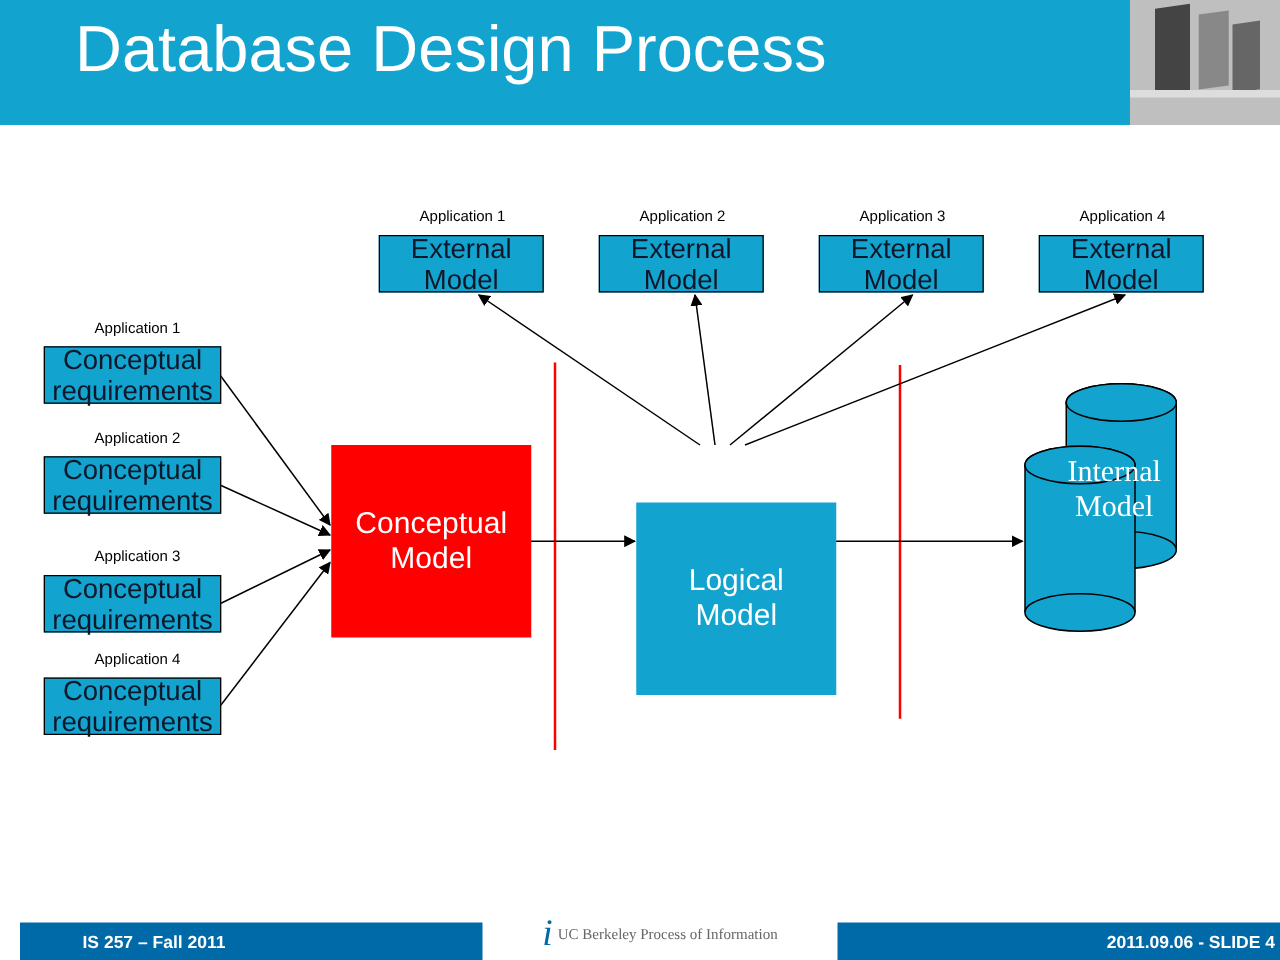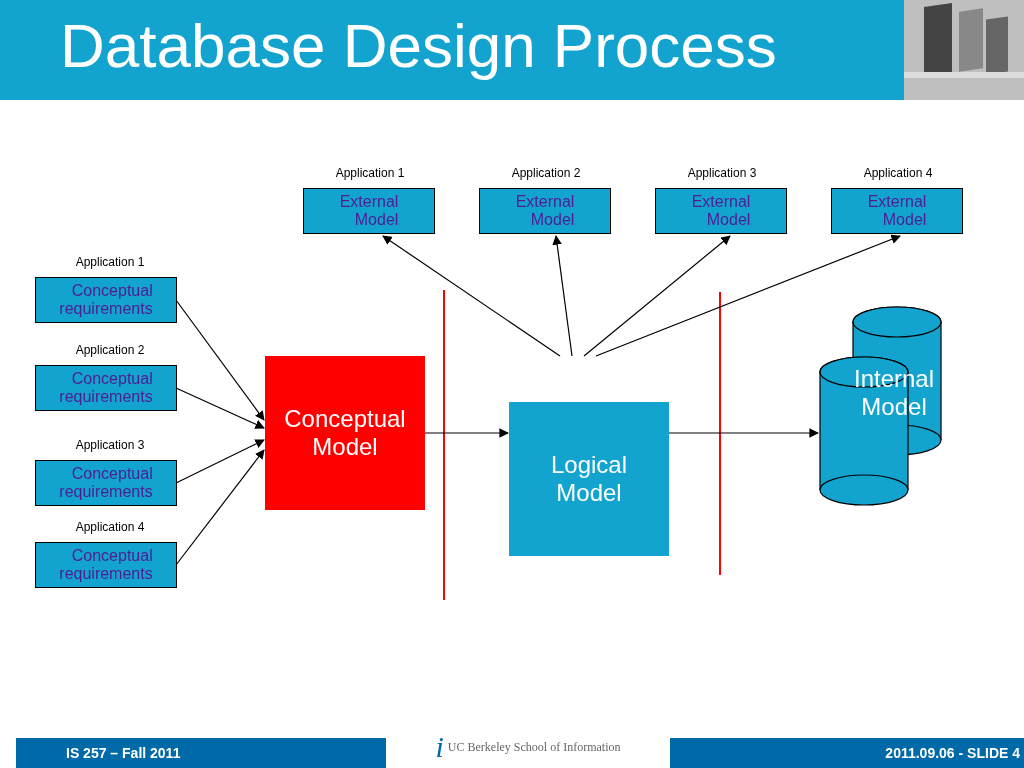--- a/index.html
+++ b/index.html
@@ -20,21 +20,21 @@
     position: absolute;
     left: 0; top: 0;
     width: 1024px;
     height: 100px;
     background: #12a4cf;
   }
   .title-text {
     position: absolute;
     left: 60px; top: 10px;
     color: #fff;
-    font-size: 62px;
+    font-size: 52px;
     font-weight: 400;
     font-family: "Segoe UI", "Gill Sans", Arial, sans-serif;
   }
   .corner-img {
     position: absolute;
     right: 0; top: 0;
     width: 120px; height: 100px;
     background: #bfbfbf;
     overflow: hidden;
   }
@@ -101,23 +101,23 @@
     position: absolute;
     color: #000;
     font-size: 12px;
     text-align: center;
     width: 140px;
   }
   .blue-box {
     position: absolute;
     background: #12a4cf;
     border: 1.5px solid #000;
-    color: #4c1d95;
-    font-size: 16px;
-    text-align: right;
+    color: #0f172a;
+    font-size: 22px;
+    text-align: center;
     display: flex; align-items: center; justify-content: center;
     line-height: 1.15;
     box-sizing: border-box;
   }
   .red-box {
     position: absolute;
     background: #ff0000;
     color: #fff;
     font-size: 24px;
     text-align: center;
@@ -133,20 +133,21 @@
     display: flex; align-items: center; justify-content: center;
     box-sizing: border-box;
     margin-top: 46px;
   }
   .internal-label {
     position: absolute;
     color: #fff;
     font-size: 24px;
     text-align: center;
     line-height: 1.15;
+    font-family: Liberation Serif, serif;
   }
 </style>
 </head>
 <body>
 
 <div class="slide">
 
   <div class="title-bar">
     <div class="title-text">Database Design Process</div>
     <div class="corner-img">
@@ -241,18 +242,18 @@
 
     <div class="internal-label" style="left:854px; top:265px; white-space:pre;">Internal
 Model</div>
 
   </div>
 
   <div class="footer">
     <div class="fleft">IS 257 – Fall 2011</div>
     <div class="fmid">
       <span class="logo-i">i</span>
-      <span class="logo-txt">UC Berkeley School of Information</span>
+      <span class="logo-txt">UC Berkeley Process of Information</span>
     </div>
     <div class="fright">2011.09.06 - SLIDE 4</div>
   </div>
 
 </div>
 
 </body></html>

